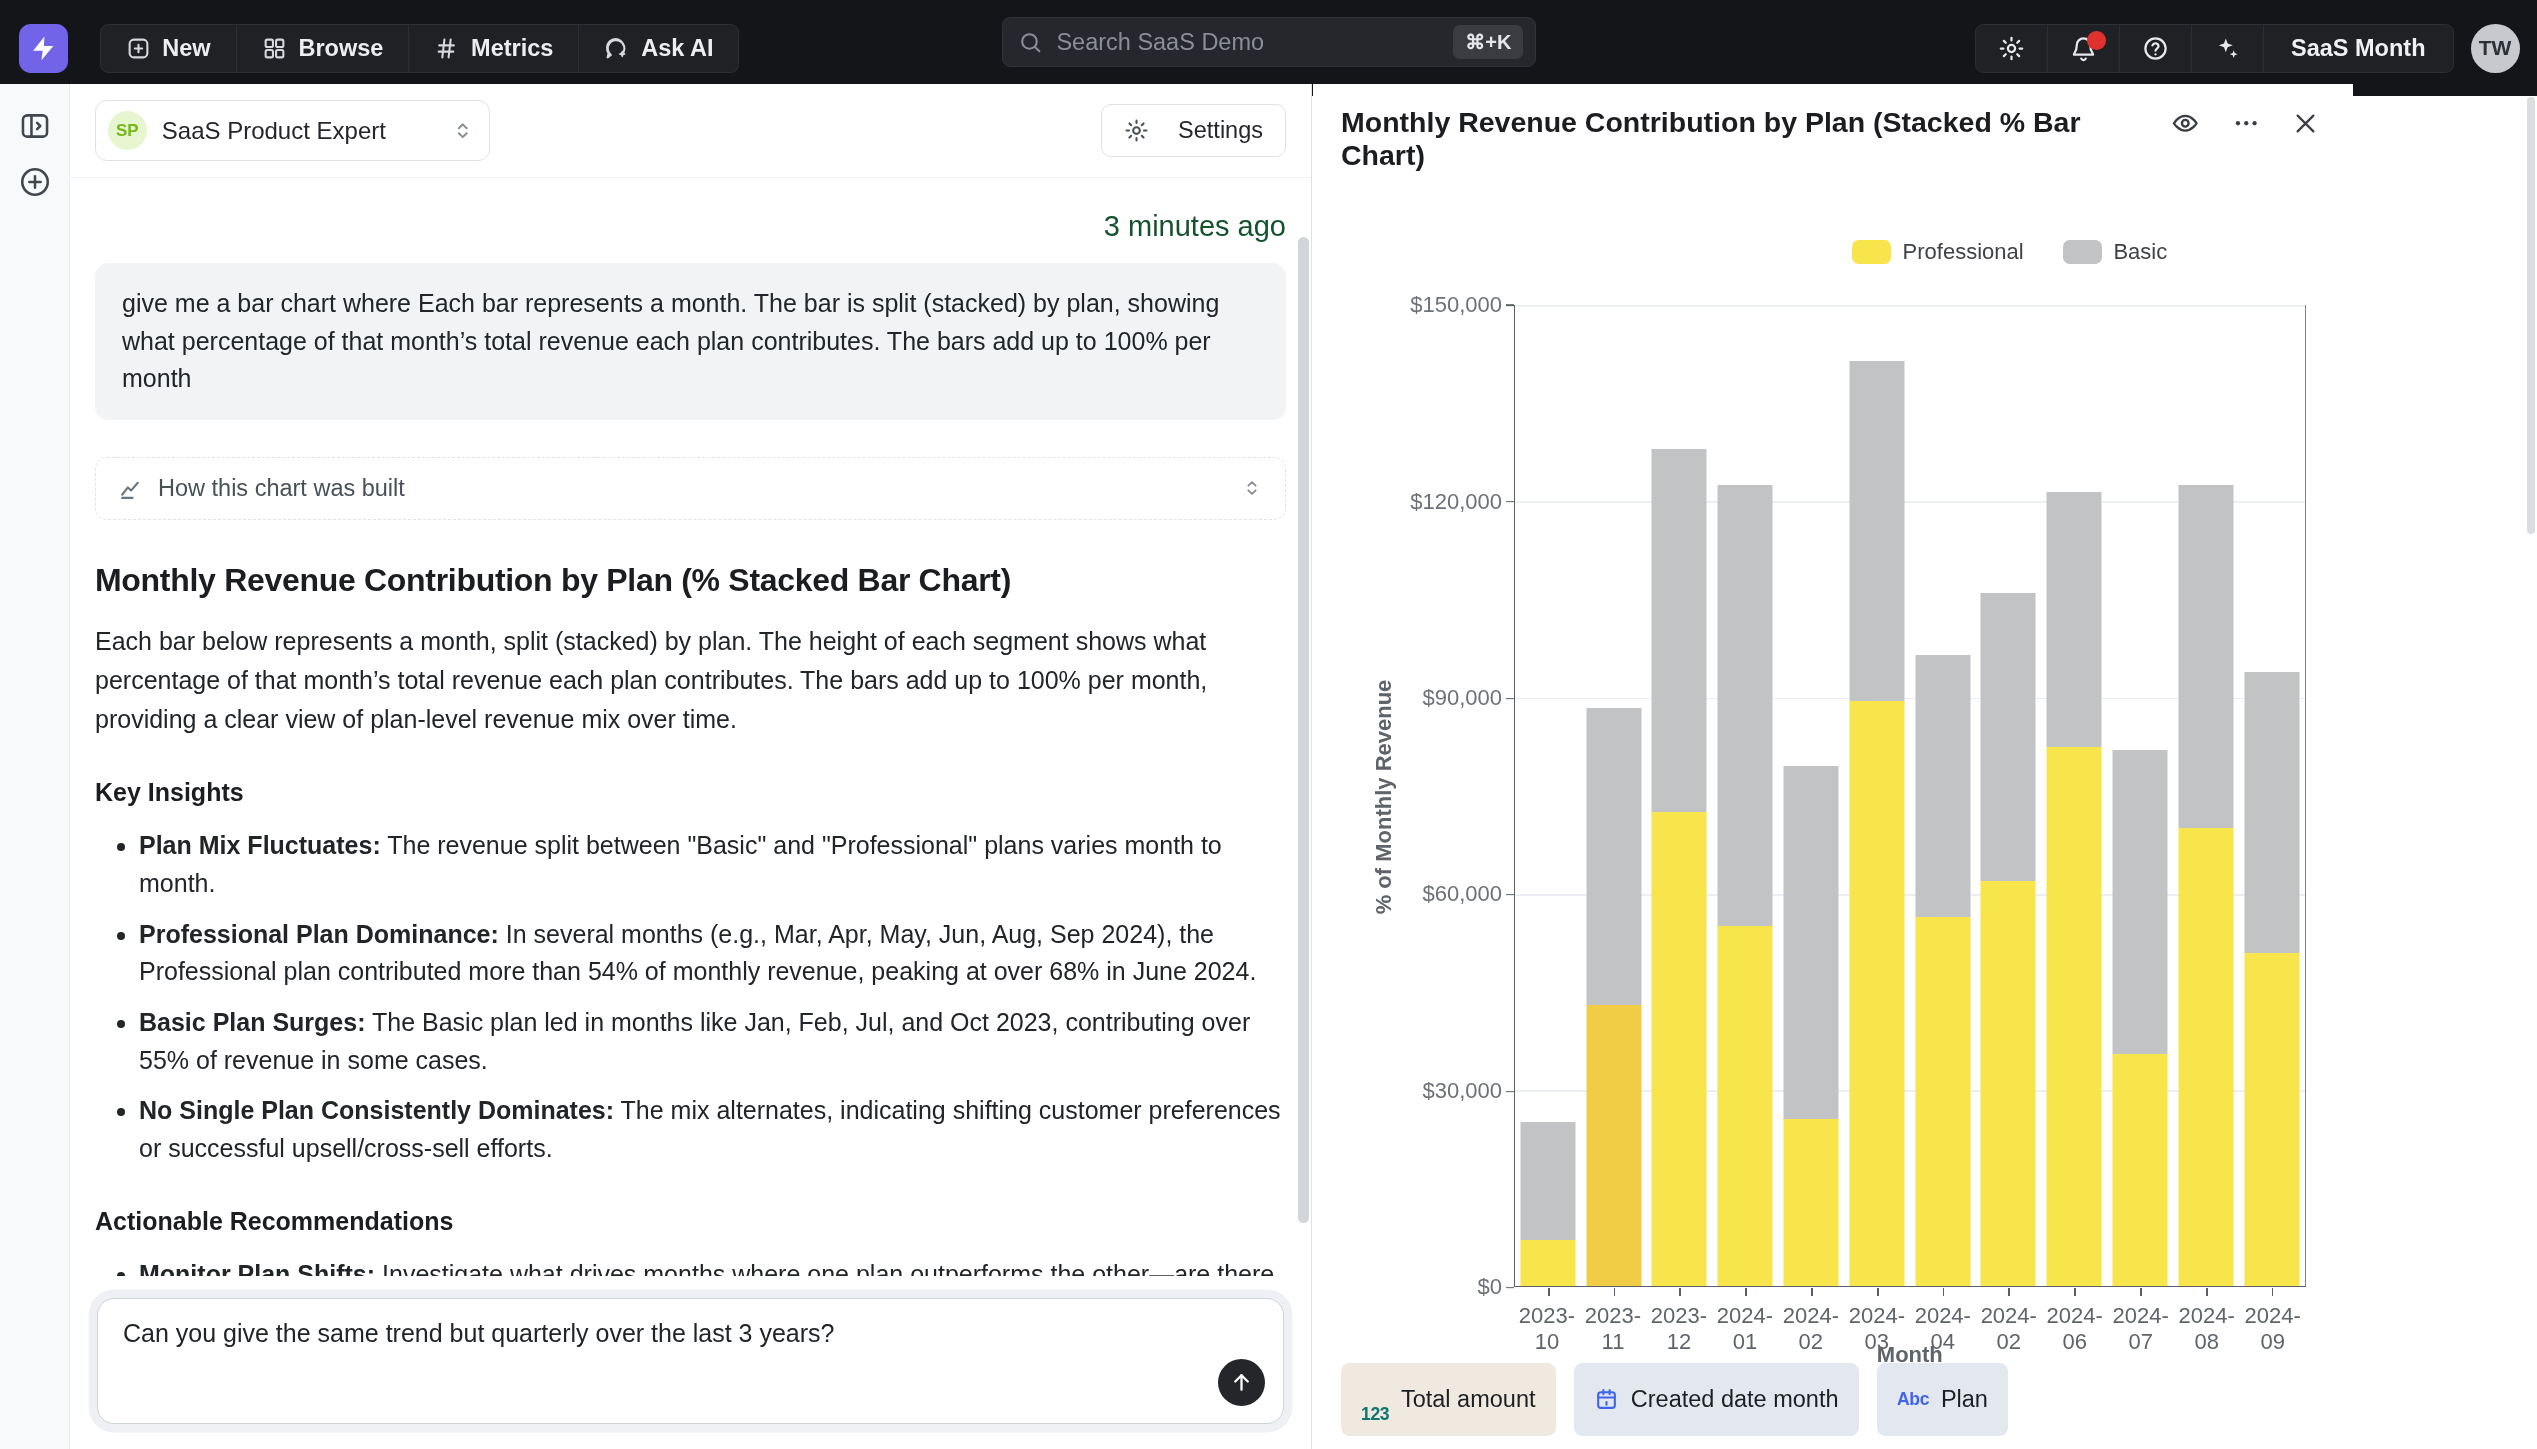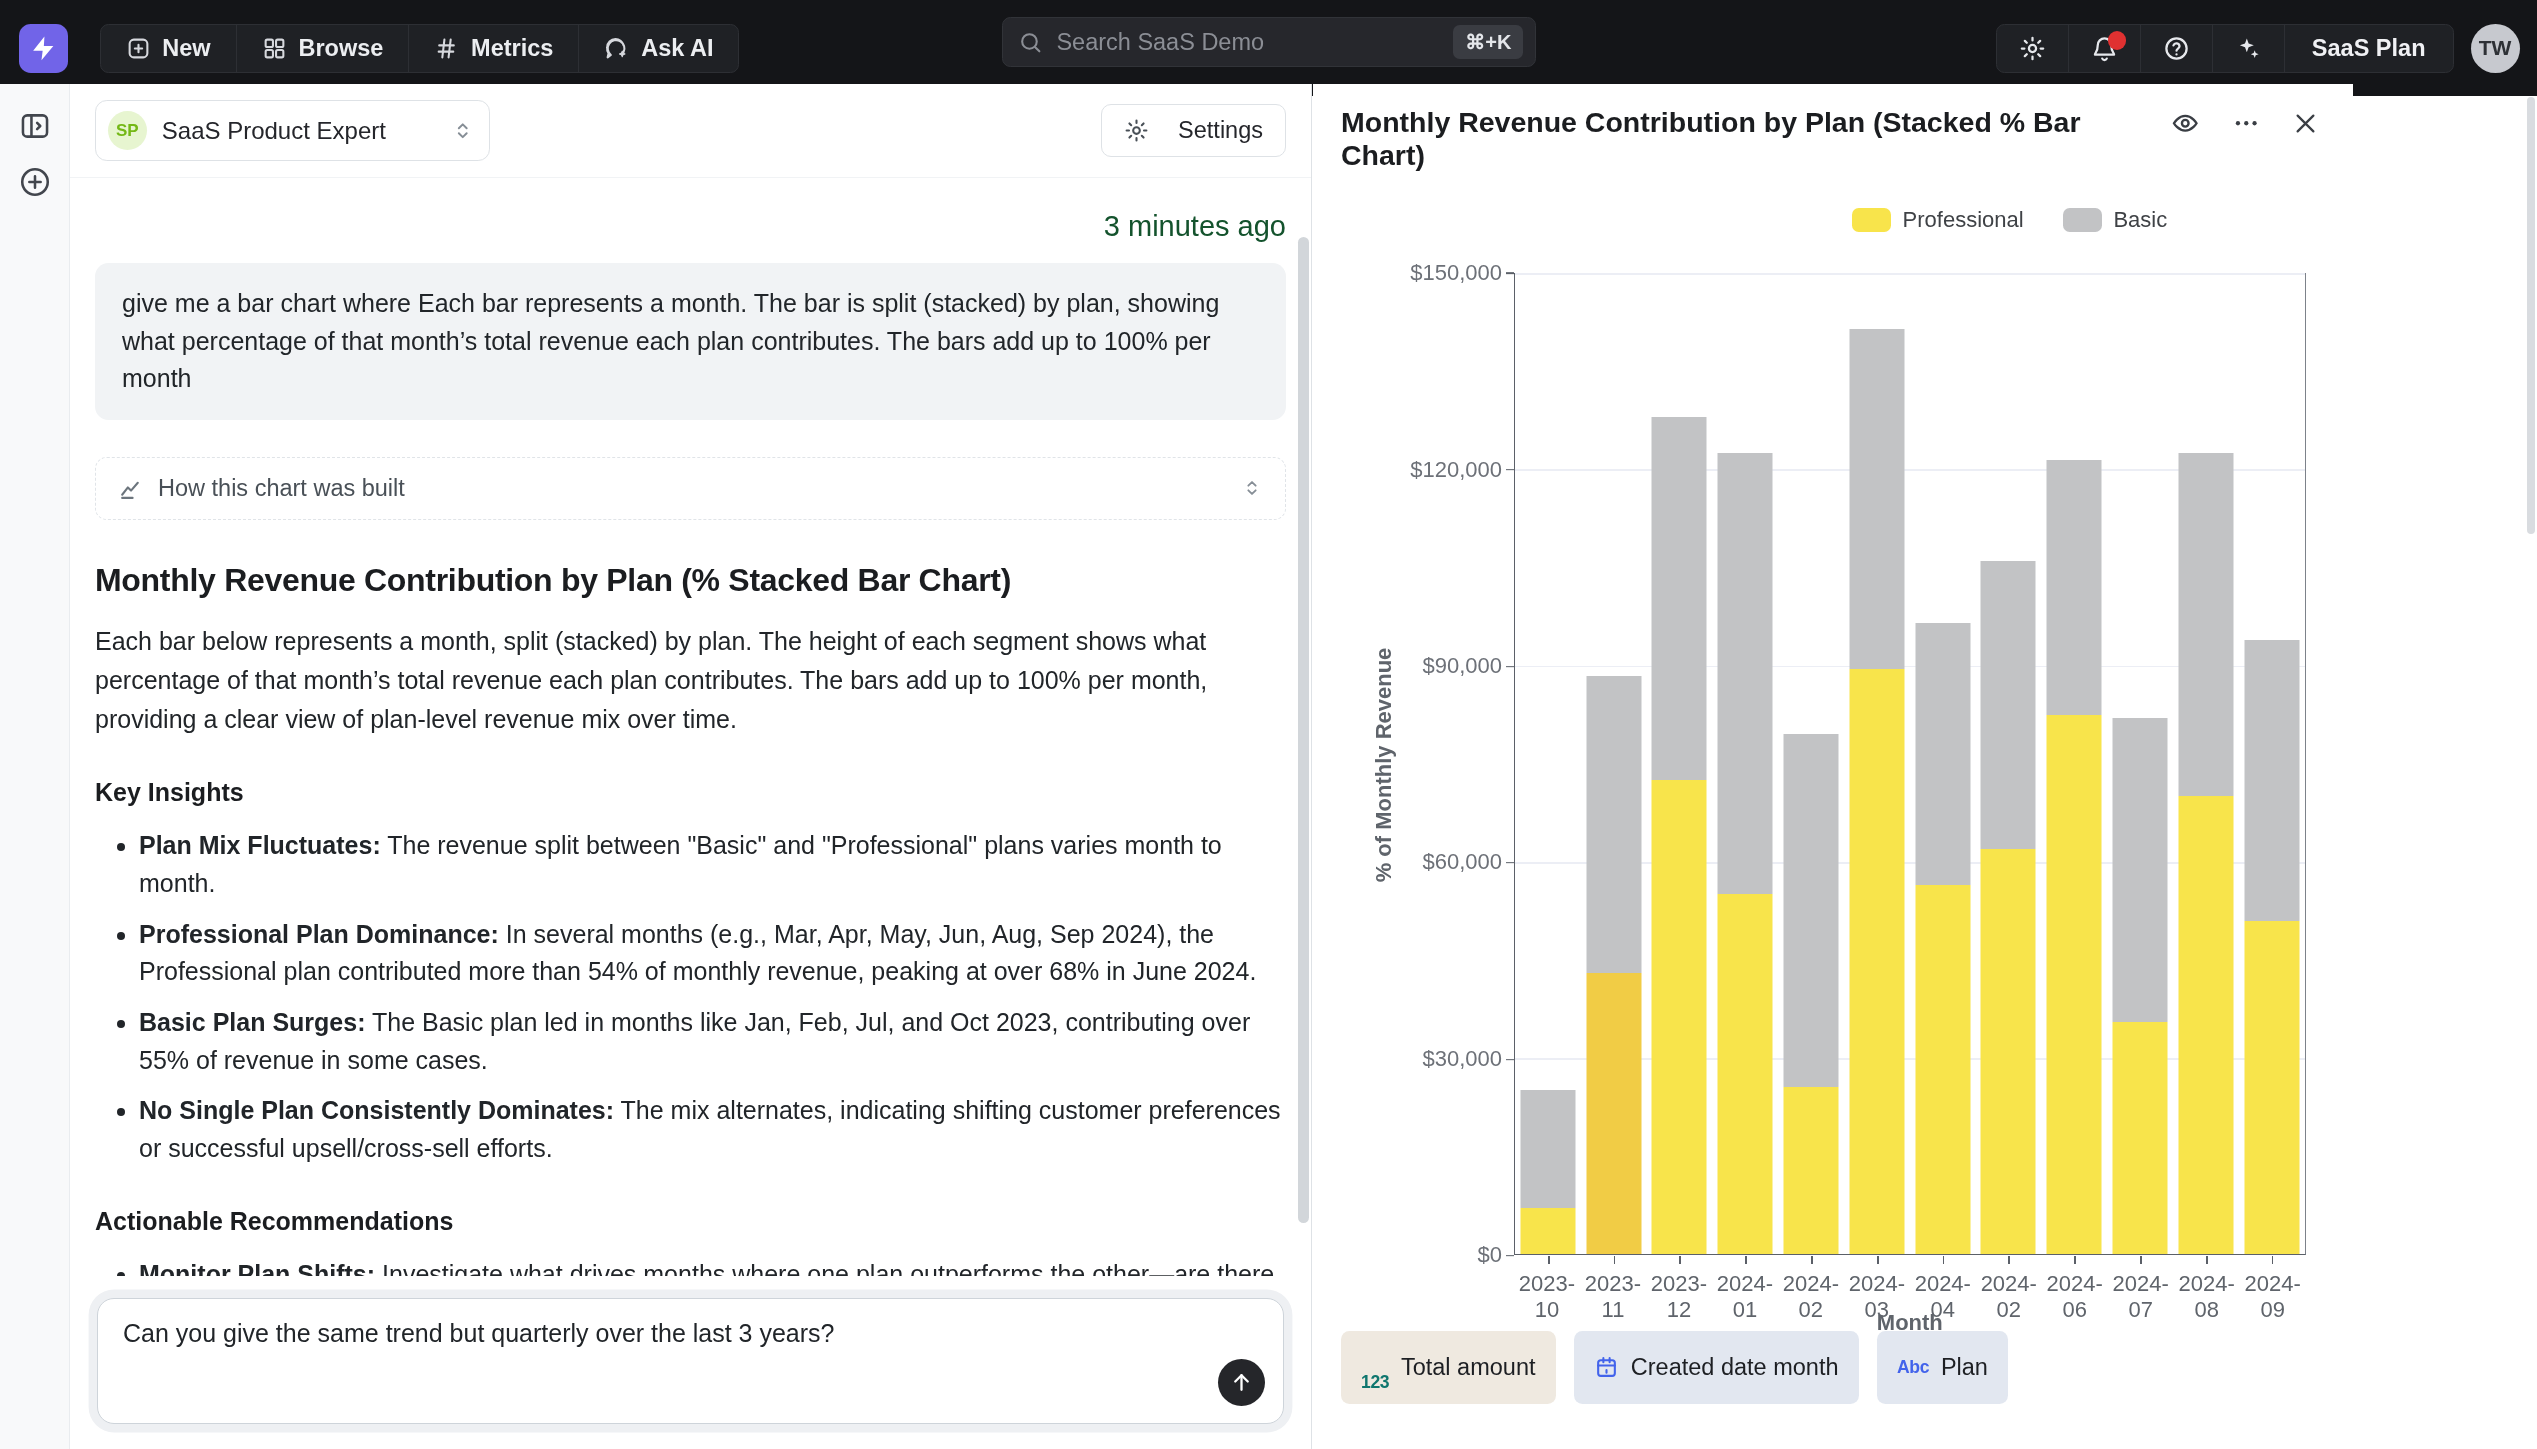--- a/index.html
+++ b/index.html
@@ -82,21 +82,21 @@
   
   .panel { position:absolute; left:1313px; top:84px; width:1040px; height:1365px;
     background:#fff; padding:22px 34px 0 28px; }
   .panel-titlerow { display:flex; align-items:flex-start; }
   .panel-title { font-size:28.5px; font-weight:700; color:#1b1d20; flex:1; }
   .panel-icons { display:flex; align-items:center; gap:32px; color:#3a3e44; padding-top:3.4px; }
   .panel-icons .pic { cursor:pointer; }
   .panel-desc { margin-top:11.8px; font-size:22px; line-height:1.5; color:#8a9099; width:1092px; }
   .legend { margin-top:35px; margin-left:173px; width:991px; display:flex;
     justify-content:center; gap:39px; align-items:center; }
-  .legend-item { display:flex; align-items:center; gap:11.8px; font-size:22px; color:#3f4246; }
+  .legend-item { display:flex; align-items:center; gap:11.8px; font-size:22px; color:#3f4246;margin-top:32px; }
   .legend-swatch { width:39px; height:23.5px; border-radius:6.7px; }
 
   .chart-area { position:relative; margin-top:28.5px; height:1066px; }
   .plot { position:absolute; left:173px; right:13.4px; top:11.8px; height:982px;
     border-left:1.7px solid #5b6068; border-bottom:1.7px solid #5b6068;
     border-right:1.7px solid #7d828a; display:flex; align-items:flex-end; }
   .gridline { position:absolute; left:0; right:0; height:1.7px; background:#eceef5; }
   .bar-slot { flex:1; position:relative; height:100%; cursor:pointer; }
   .bar-stack { position:absolute; bottom:0; left:50%; transform:translateX(-50%);
     width:55px; display:flex; flex-direction:column; }
@@ -218,21 +218,21 @@
       </div>
       <div class="iconbtn">
         <span>
           <svg width="27" height="27" viewBox="0 0 24 24" fill="currentColor">
               <path d="M10.5 3l1.6 4.6L16.7 9.2l-4.6 1.6L10.5 15.4 8.9 10.8 4.3 9.2l4.6-1.6z"></path>
               <path d="M17.5 13.5l.9 2.6 2.6.9-2.6.9-.9 2.6-.9-2.6-2.6-.9 2.6-.9z"></path>
             </svg>
         </span>
       </div>
       <div class="iconbtn projbtn">
-        <span>SaaS Plan</span>
+        <span>SaaS Month</span>
       </div>
     </div>
     <div class="avatar">
       <span>TW</span>
     </div>
   </div>
 </div>
 
 <div class="rail">
   <div class="railbtn">

